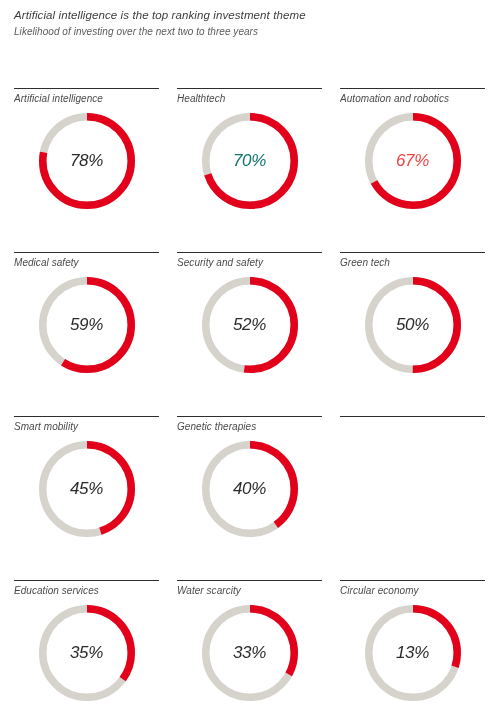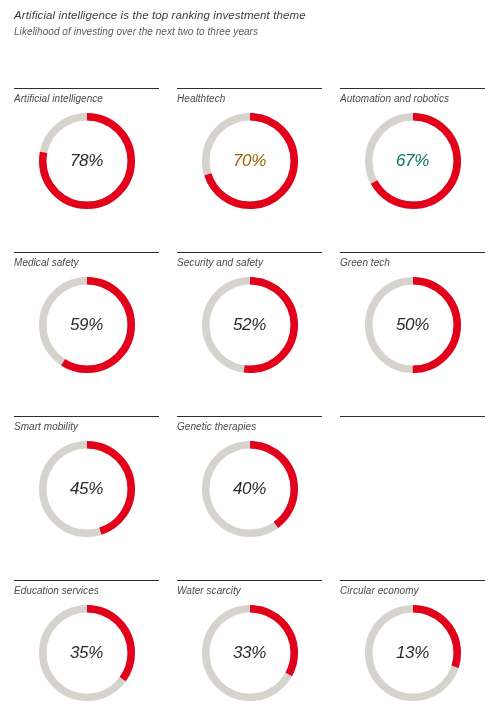--- a/index.html
+++ b/index.html
@@ -128,32 +128,32 @@
         </div>
       </div>
       <div class="cell">
         <div class="cell-rule" style="border-top-color: rgb(46, 46, 45);"></div>
         <div class="cell-label" style="color: rgb(74, 74, 73);">Healthtech</div>
         <div class="donut-wrap">
           <svg class="donut" viewBox="0 0 96 96">
             <circle cx="48" cy="48" r="44.25" fill="none" stroke="#D5D3CC" stroke-width="7.5"></circle>
             <circle cx="48" cy="48" r="44.25" fill="none" stroke="#E2001A" stroke-width="7.5" stroke-linecap="butt" stroke-dasharray="194.62166488988768 278.0309498426967" transform="rotate(-90 48 48)"></circle>
           </svg>
-          <div class="donut-value" style="color: #a16207;">70%</div>
+          <div class="donut-value" style="color: #0f766e;">70%</div>
         </div>
       </div>
       <div class="cell">
         <div class="cell-rule" style="border-top-color: rgb(46, 46, 45);"></div>
         <div class="cell-label" style="color: rgb(74, 74, 73);">Automation and robotics</div>
         <div class="donut-wrap">
           <svg class="donut" viewBox="0 0 96 96">
             <circle cx="48" cy="48" r="44.25" fill="none" stroke="#D5D3CC" stroke-width="7.5"></circle>
             <circle cx="48" cy="48" r="44.25" fill="none" stroke="#E2001A" stroke-width="7.5" stroke-linecap="butt" stroke-dasharray="186.2807363946068 278.0309498426967" transform="rotate(-90 48 48)"></circle>
           </svg>
-          <div class="donut-value" style="color: #0f766e; text-align: center;">67%</div>
+          <div class="donut-value" style="color: #ef4444; text-align: center;">67%</div>
         </div>
       </div>
       <div class="cell">
         <div class="cell-rule" style="border-top-color: rgb(46, 46, 45);"></div>
         <div class="cell-label" style="color: rgb(74, 74, 73);">Medical safety</div>
         <div class="donut-wrap">
           <svg class="donut" viewBox="0 0 96 96">
             <circle cx="48" cy="48" r="44.25" fill="none" stroke="#D5D3CC" stroke-width="7.5"></circle>
             <circle cx="48" cy="48" r="44.25" fill="none" stroke="#E2001A" stroke-width="7.5" stroke-linecap="butt" stroke-dasharray="164.03826040719105 278.0309498426967" transform="rotate(-90 48 48)"></circle>
           </svg>

